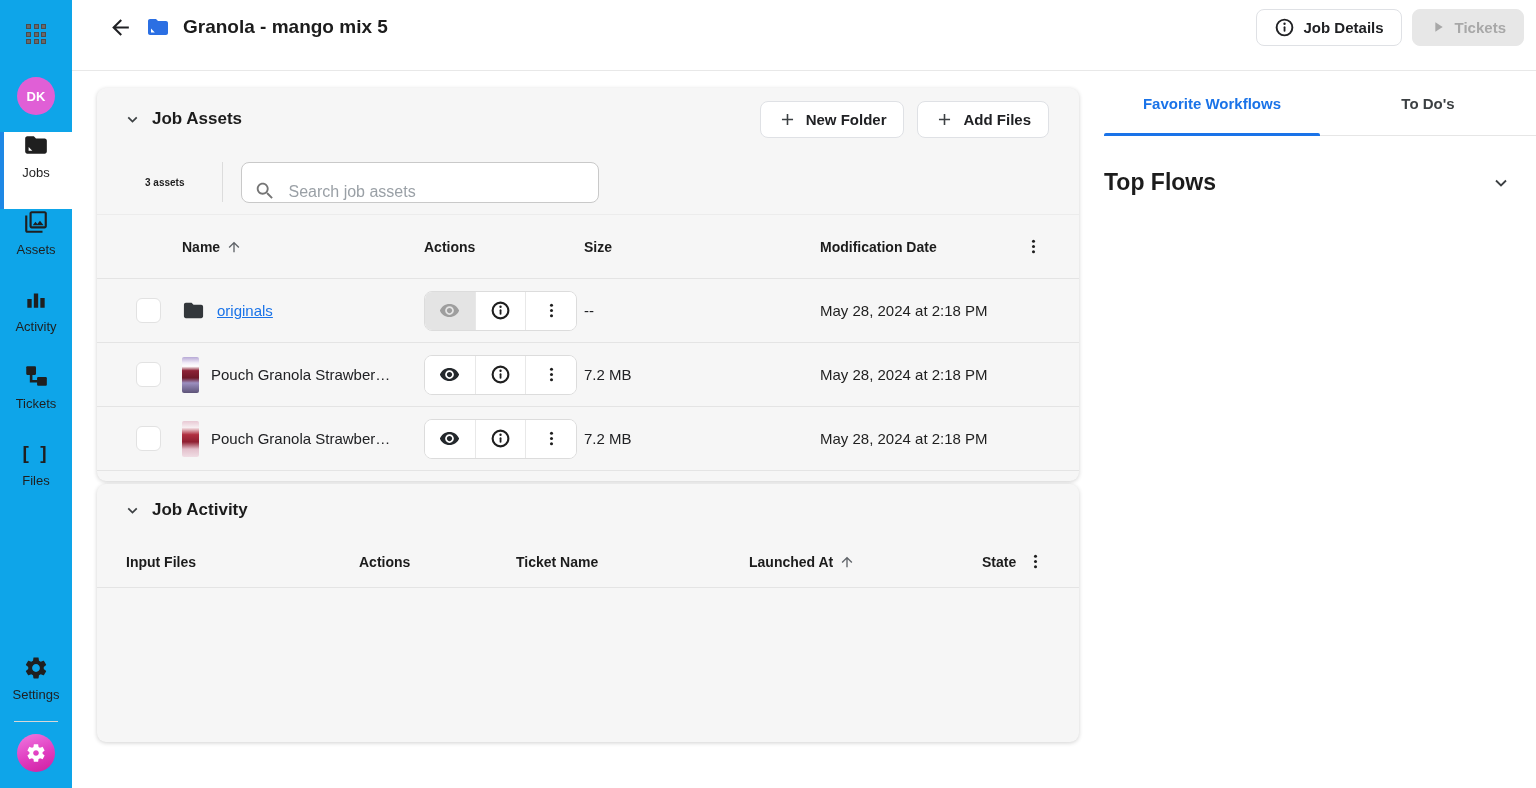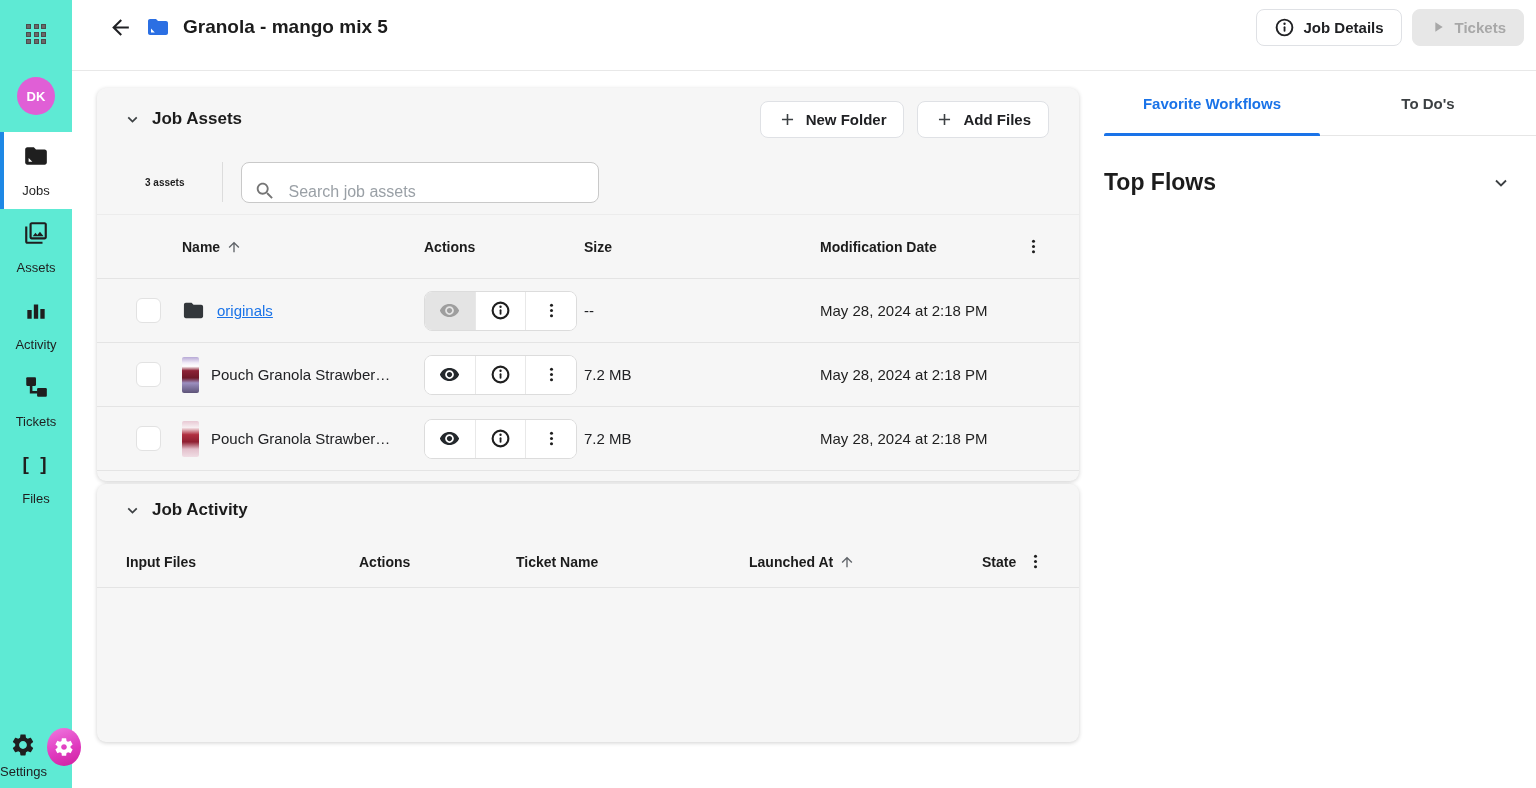--- a/index.html
+++ b/index.html
@@ -1,35 +1,35 @@
 <!DOCTYPE html>
 <html><head>
 <meta charset="utf-8">
 <style>
   html,body{margin:0;padding:0;}
   body{width:1536px;height:788px;position:relative;overflow:hidden;background:#fff;
        font-family:"Liberation Sans",sans-serif;color:#202124;-webkit-font-smoothing:antialiased;}
   svg{display:block;}
 
   
-  .sidebar{position:absolute;left:0;top:0;width:72px;height:788px;background:#5eead4;
+  .sidebar{position:absolute;left:0;top:0;width:72px;height:788px;background:#0ea5e9;
            display:flex;flex-direction:column;align-items:center;z-index:5;}
   .grid-btn{margin-top:20px;width:28px;height:28px;display:flex;align-items:center;justify-content:center;
             background:none;border:none;cursor:pointer;padding:0;}
   .grid-icon{display:grid;grid-template-columns:repeat(3,5px);grid-template-rows:repeat(3,5px);gap:2.5px;}
   .grid-icon i{background:#6a6a6a;border:1px solid #4c4c4c;box-sizing:border-box;}
   .avatar{margin-top:29px;width:38px;height:38px;border-radius:50%;background:#e05fd6;color:#fff;
           font-size:13px;font-weight:700;display:flex;align-items:center;justify-content:center;cursor:pointer;}
   .nav{margin-top:17px;width:100%;display:flex;flex-direction:column;}
-  .nav-item{width:100%;height:77px;display:flex;flex-direction:column;align-items:center;justify-content:center;
-            gap:14px;font-size:13px;color:#1f1f1f;cursor:pointer;box-sizing:border-box;}
+  .nav-item{width:100%;height:77px;display:flex;flex-direction:column;align-items:center;
+            gap:7px;font-size:13px;color:#1f1f1f;cursor:pointer;box-sizing:border-box;}
   .nav-item .nicon{height:26px;display:flex;align-items:center;justify-content:center;}
   .nav-item.active{background:#ffffff;box-shadow:inset 4px 0 0 #1e88e5;}
   .smart-glyph{font-size:19px;font-weight:700;letter-spacing:3px;color:#1f1f1f;}
-  .sidebar-bottom{margin-top:auto;width:100%;display:flex;flex-direction:row;align-items:center;text-align:right;}
+  .sidebar-bottom{margin-top:auto;width:100%;display:flex;flex-direction:column;align-items:center;text-align:right;}
   .settings-item{width:100%;height:66px;display:flex;flex-direction:column;align-items:center;justify-content:center;
                  gap:6px;font-size:13px;cursor:pointer;}
   .side-divider{width:44px;height:1px;background:#d7d7d7;margin:10px 0 12px;}
   .brand-btn{width:38px;height:38px;border-radius:50%;border:none;cursor:pointer;margin-bottom:16px;
              background:linear-gradient(160deg,#f07ae0 0%,#e03cc0 55%,#cf1f9f 100%);
              display:flex;align-items:center;justify-content:center;}
 
   
   .topbar{position:absolute;left:72px;top:0;width:1464px;height:71px;box-sizing:border-box;
           border-bottom:1px solid #e8e8e8;display:flex;align-items:center;padding:0 12px 16px 36px;background:#fff;}

